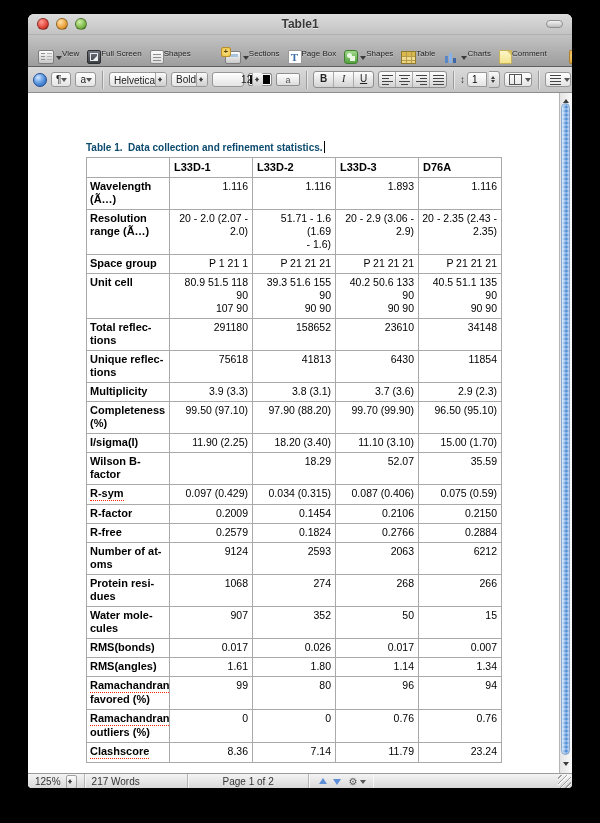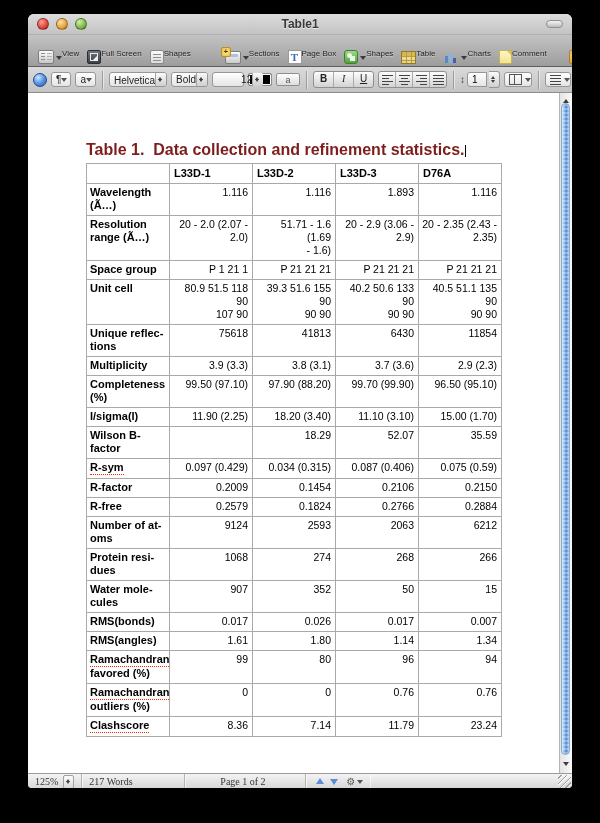--- a/index.html
+++ b/index.html
@@ -130,21 +130,21 @@
     linear-gradient(#444,#444) 100% 9px/7px 1px no-repeat;}
   .al-just{background:repeating-linear-gradient(#444 0 1px,transparent 1px 3px);}
   .fb-spacing{display:flex;align-items:center;gap:2px;flex:0 0 auto;}
   .spacing-glyph{font-size:10px;color:#333;}
   .fb-spacing .valbox{width:20px;height:15px;background:linear-gradient(#fff,#e4e4e4);border:1px solid #979797;border-radius:3px 0 0 3px;font-size:10px;display:flex;align-items:center;padding-left:4px;box-sizing:border-box;}
   .cols-glyph{width:11px;height:9px;border:1px solid #555;background:linear-gradient(to right,transparent 0 4px,#555 4px 5px,transparent 5px);}
   .list-glyph{width:11px;height:10px;background:repeating-linear-gradient(#444 0 1px,transparent 1px 3px);}
   
   .docarea{position:relative;height:680px;background:#fff;overflow:hidden;}
   .page-content{position:absolute;left:58px;top:48px;width:424px;}
-  .doc-caption{font-size:16px;font-weight:bold;color:#7f1d1d;white-space:pre-wrap;margin-bottom:4px;}
+  .doc-caption{font-size:10px;font-weight:bold;color:#0c4a6e;white-space:pre-wrap;margin-bottom:4px;}
   .caret{display:inline-block;width:1px;height:12px;background:#000;vertical-align:-2px;margin-left:1px;}
   table.stats{border-collapse:collapse;table-layout:fixed;width:416px;}
   table.stats th, table.stats td{border:1px solid #a9a9a9;vertical-align:top;box-sizing:border-box;}
   table.stats th{font-size:11px;font-weight:bold;text-align:left;padding:3px 4px 4px 4px;height:18px;}
   td.label-cell{width:86px;font-size:11px;font-weight:bold;padding:2px 3px 3px 3px;line-height:13px;}
   td.value-cell{width:81px;font-size:10.5px;text-align:right;padding:2px 4px 3px 2px;line-height:13px;white-space:pre-line;}
   .lbl-line{display:block;}
   .misspelled{display:inline-block;border-bottom:1px dotted #ff2600;padding-bottom:0px;}
   
   .scrollbar{position:absolute;top:0;right:0;bottom:0;width:13px;background:linear-gradient(to right,#e4e4e4,#fafafa);border-left:1px solid #b5b5b5;box-sizing:border-box;}
@@ -152,21 +152,21 @@
   .sb-up::before{content:'';position:absolute;left:3px;top:2px;border:3px solid transparent;border-bottom:4px solid #3c3c3c;}
   .sb-thumb{position:absolute;left:1px;right:2px;top:10px;bottom:18px;border-radius:5px;border:1px solid #87a7cc;
     background:
       repeating-linear-gradient(to bottom,rgba(255,255,255,.30) 0 2px,rgba(255,255,255,0) 2px 4px),
       linear-gradient(to right,#d6e8fa,#7fb0e6 40%,#4a85d2 60%,#aed0f2);}
   .sb-down{position:absolute;bottom:4px;left:0;right:0;height:9px;}
   .sb-down::before{content:'';position:absolute;left:3px;top:2px;border:3px solid transparent;border-top:4px solid #3c3c3c;}
   
   .statusbar{
     height:16px;display:flex;align-items:flex-end;font-size:10px;color:#333;
-    background:linear-gradient(#f4f4f4,#d6d6d6);border-top:1px solid #9a9a9a;box-sizing:border-box;position:relative;font-family:Liberation Serif, serif;
+    background:linear-gradient(#f4f4f4,#d6d6d6);border-top:1px solid #9a9a9a;box-sizing:border-box;position:relative;
   }
   .sb-sect{display:flex;align-items:center;height:100%;padding:0 7px;border-right:1px solid #b4b4b4;box-shadow:1px 0 0 rgba(255,255,255,.6);}
   .zoom-stepper{width:9px;height:12px;margin-left:5px;background:linear-gradient(#fcfcfc,#d8d8d8);border:1px solid #a0a0a0;border-radius:2px;position:relative;}
   .zoom-stepper::before{content:'';position:absolute;left:1.5px;top:1.5px;border:2px solid transparent;border-bottom:3px solid #444;}
   .zoom-stepper::after{content:'';position:absolute;left:1.5px;bottom:1.5px;border:2px solid transparent;border-top:3px solid #444;}
   .sb-words{width:88px;}
   .sb-page{width:78px;}
   .nav-tri{width:0;height:0;margin:0 3px;}
   .nav-up{border:4px solid transparent;border-bottom:6px solid #5b8ed6;margin-top:-5px;}
   .nav-down{border:4px solid transparent;border-top:6px solid #5b8ed6;margin-bottom:-5px;}
@@ -398,20 +398,30 @@
 107 90</td>
               <td class="value-cell">39.3 51.6 155 90
 90 90</td>
               <td class="value-cell">40.2 50.6 133 90
 90 90</td>
               <td class="value-cell">40.5 51.1 135 90
 90 90</td>
             </tr>
             <tr>
               <td class="label-cell">
+                <span class="lbl-line">Total reflec-</span>
+                <span class="lbl-line">tions</span>
+              </td>
+              <td class="value-cell">291180</td>
+              <td class="value-cell">158652</td>
+              <td class="value-cell">23610</td>
+              <td class="value-cell">34148</td>
+            </tr>
+            <tr>
+              <td class="label-cell">
                 <span class="lbl-line">Unique reflec-</span>
                 <span class="lbl-line">tions</span>
               </td>
               <td class="value-cell">75618</td>
               <td class="value-cell">41813</td>
               <td class="value-cell">6430</td>
               <td class="value-cell">11854</td>
             </tr>
             <tr>
               <td class="label-cell">

